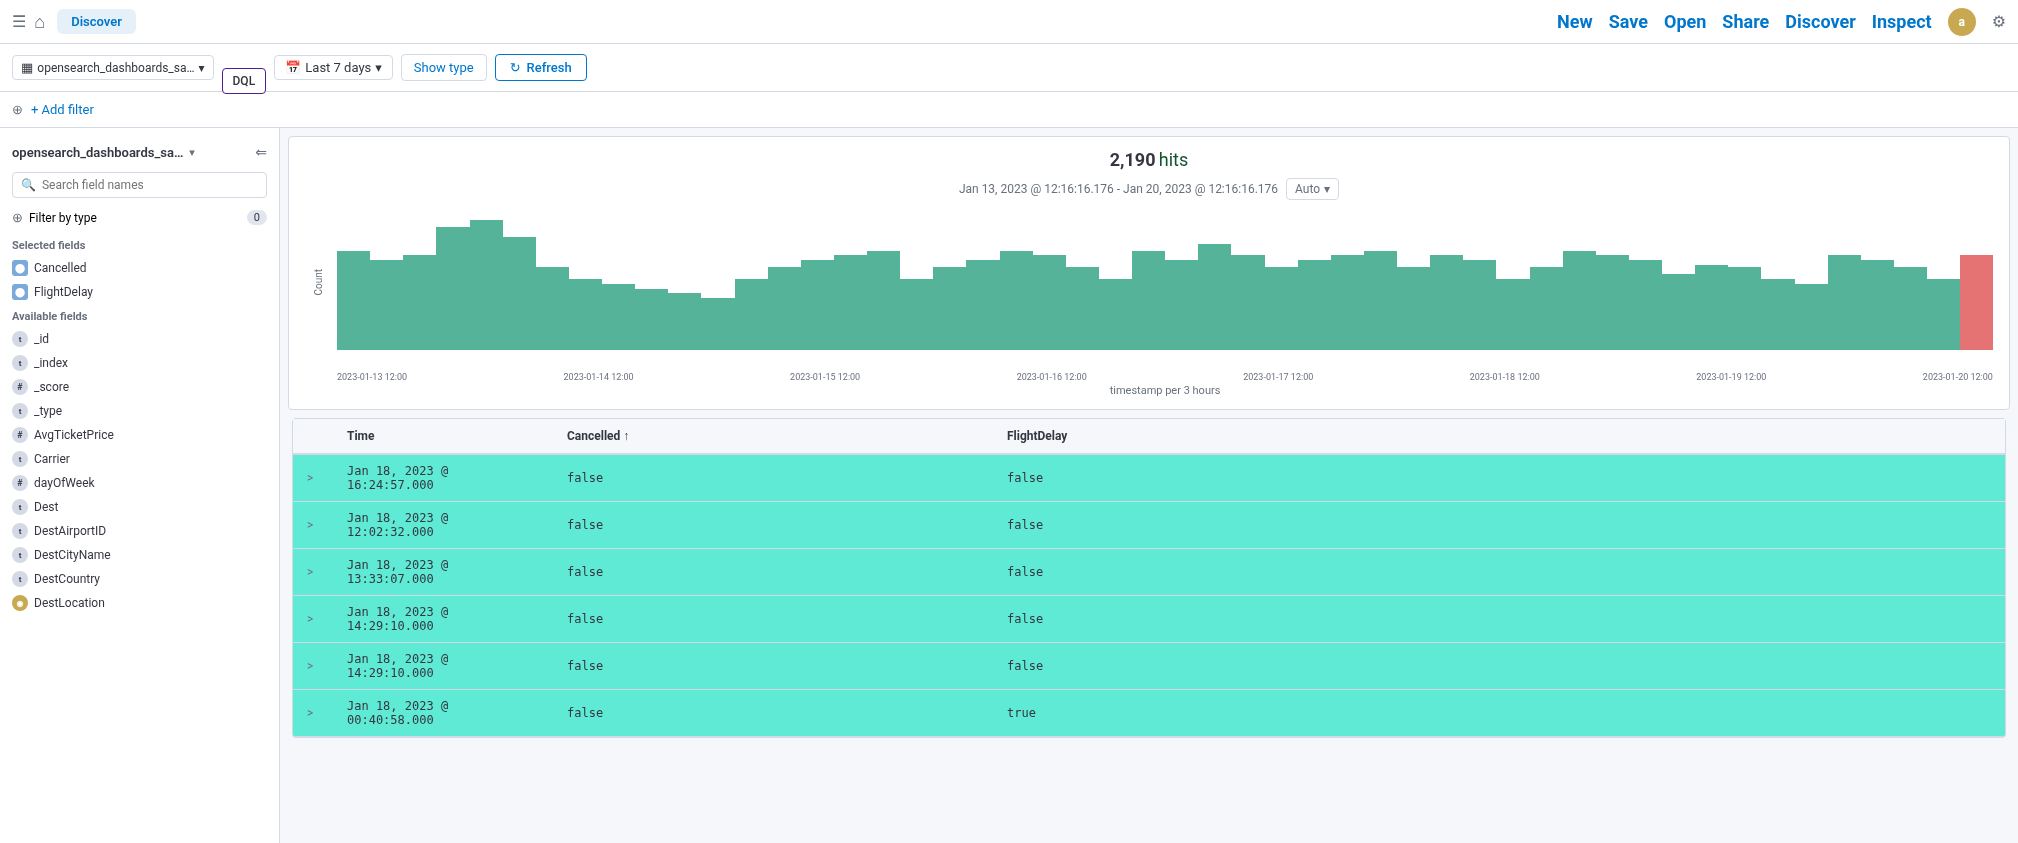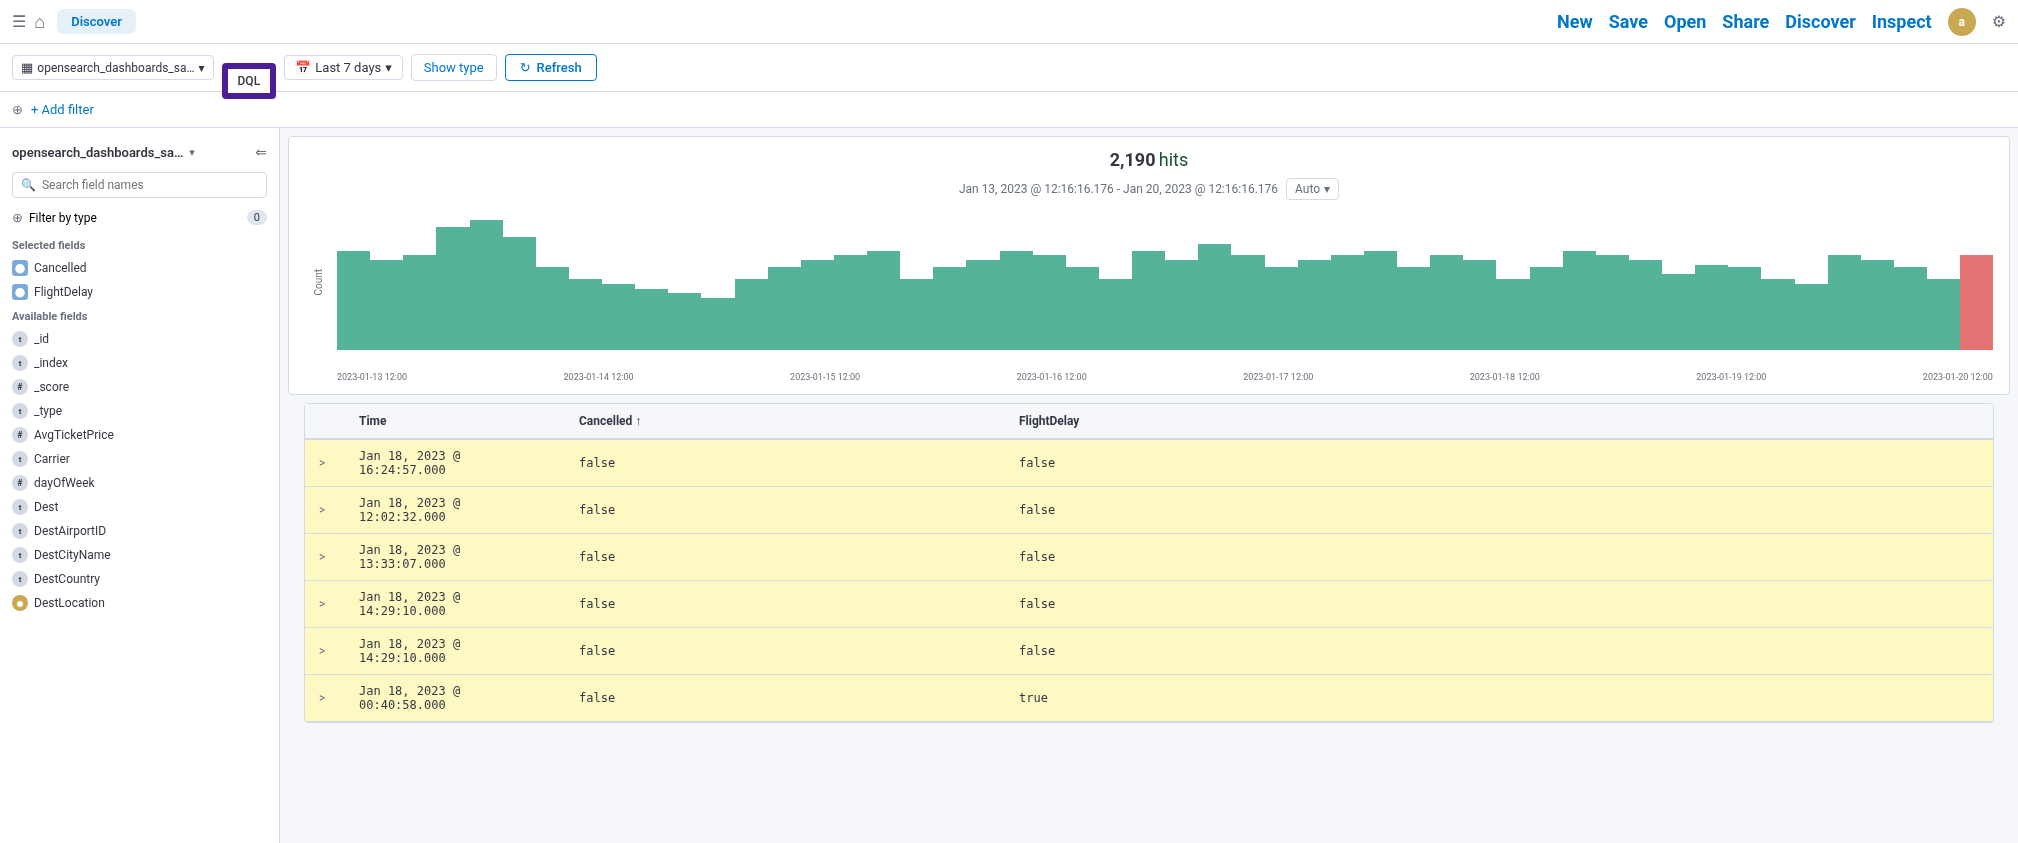--- a/index.html
+++ b/index.html
@@ -39,21 +39,21 @@
     }
     .search-input-wrap {
       flex: 1; display: flex; align-items: center;
       border: 1px solid #d3dae6; border-radius: 4px;
       padding: 0 10px; height: 34px; background: #fff;
     }
     .search-input-wrap input {
       border: none; outline: none; flex: 1; font-size: 13px; color: #343741;
     }
     .dql-btn {
-      border: 6px solid #4c1d95; border-radius: 4px;
+      border: 1px solid #4c1d95; border-radius: 4px;
       padding: 5px 10px; font-size: 12px; color: #343741;
       background: #fff; cursor: pointer; font-weight: 500; margin-top: 26px;
     }
     .time-selector {
       display: flex; align-items: center; gap: 4px;
       border: 1px solid #d3dae6; border-radius: 4px;
       padding: 4px 10px; cursor: pointer; font-size: 13px; color: #343741;
       background: #fff;
     }
     .show-dates-btn {
@@ -158,21 +158,21 @@
     .histogram-chart { margin-left: 32px; height: 140px; display: flex; align-items: flex-end; gap: 0; }
     .histogram-bar { flex: 1; background: #54b399; cursor: pointer; }
     .histogram-bar:last-child { background: #e57373; }
     .histogram-x-labels {
       margin-left: 32px; display: flex; justify-content: space-between;
       font-size: 9px; color: #69707d; padding-top: 2px;
     }
     .histogram-x-axis-label { text-align: center; font-size: 11px; color: #69707d; margin-top: 2px; margin-left: 32px; }
 
     
-    .table-section { background: #fef9c3; margin: 0 24px 8px; border-radius: 4px; border: 1px solid #d3dae6; }
+    .table-section { background: #5eead4; margin: 0 12px 8px; border-radius: 4px; border: 1px solid #d3dae6; }
     table { width: 100%; border-collapse: collapse; }
     thead th {
       text-align: left; padding: 10px 14px;
       border-bottom: 2px solid #d3dae6;
       font-size: 12px; font-weight: 700; color: #343741;
       background: #f5f7fa;
     }
     tbody tr { border-bottom: 1px solid #d3dae6; }
     tbody td { padding: 9px 14px; font-size: 12px; color: #343741; }
     td.mono { font-family: monospace; font-size: 12px; }
@@ -385,20 +385,21 @@
       <div class="histogram-x-labels" id="x-labels">
           <span>2023-01-13 12:00</span>
           <span>2023-01-14 12:00</span>
           <span>2023-01-15 12:00</span>
           <span>2023-01-16 12:00</span>
           <span>2023-01-17 12:00</span>
           <span>2023-01-18 12:00</span>
           <span>2023-01-19 12:00</span>
           <span>2023-01-20 12:00</span>
         </div>
+      <div class="histogram-x-axis-label">timestamp per 3 hours</div>
     </div>
 
     <div class="table-section">
       <table>
         <thead>
           <tr>
             <th style="width:40px;"></th>
             <th class="col-time">Time</th>
             <th class="col-cancelled">Cancelled ↑</th>
             <th>FlightDelay</th>

